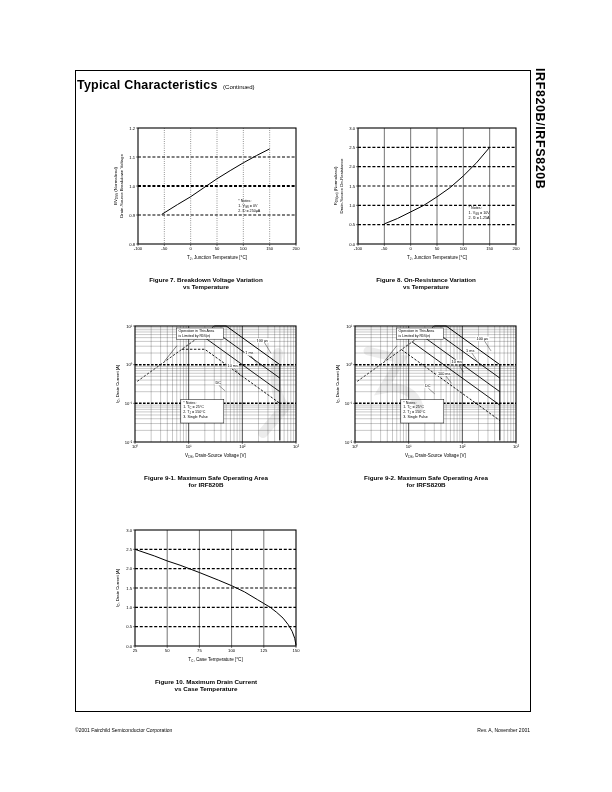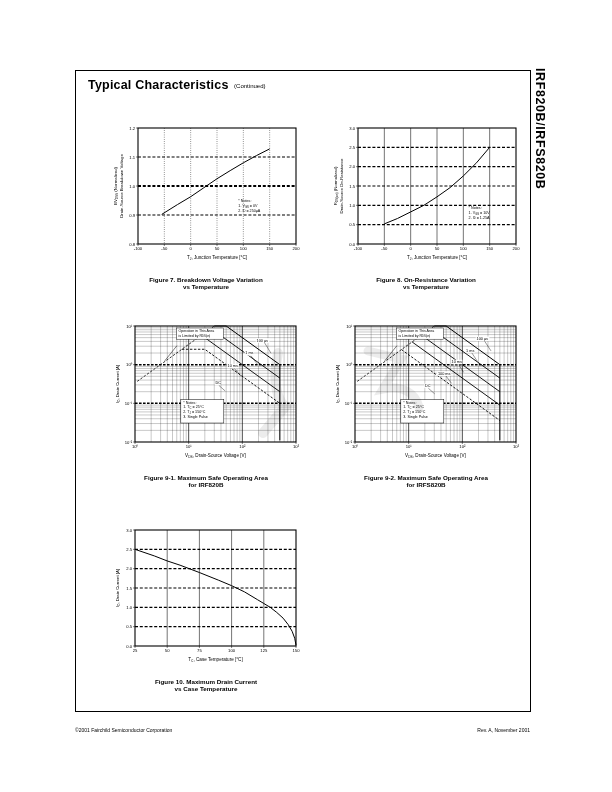--- a/index.html
+++ b/index.html
@@ -1,19 +1,19 @@
 <!DOCTYPE html>
 <html><head>
 <meta charset="utf-8">
 <style>
   html,body{margin:0;padding:0;background:#fff;}
   .page{position:relative;width:612px;height:792px;background:#fff;overflow:hidden;
         font-family:"Liberation Sans",sans-serif;color:#000;}
   .sheet{position:absolute;left:75px;top:70px;width:454px;height:640px;border:1.5px solid #000;}
-  .hdr{position:absolute;left:12px;top:7px;display:flex;}
+  .hdr{position:absolute;left:1px;top:7px;display:flex;align-items:flex-end;}
   .hdr-title{font-size:12.5px;font-weight:bold;letter-spacing:.2px;}
   .hdr-cont{font-size:11px;transform:scale(.55);transform-origin:0 80%;display:inline-block;margin-left:5px;margin-bottom:1px;white-space:nowrap;}
   .fig{position:absolute;width:192px;height:150px;}
   .fig svg{display:block;}
   .cap{position:absolute;width:420px;text-align:center;font-weight:bold;font-size:12.5px;line-height:15px;
        transform:scale(.5);transform-origin:0 0;white-space:nowrap;}
   .side{position:absolute;left:533px;top:68px;writing-mode:vertical-rl;font-size:12.5px;font-weight:bold;letter-spacing:.6px;white-space:nowrap;}
   .foot{position:absolute;top:727px;font-size:10px;white-space:nowrap;}
   .foot-l{left:75px;transform:scale(.5);transform-origin:0 0;}
   .foot-r{right:82px;width:400px;text-align:right;transform:scale(.5);transform-origin:100% 0;}

